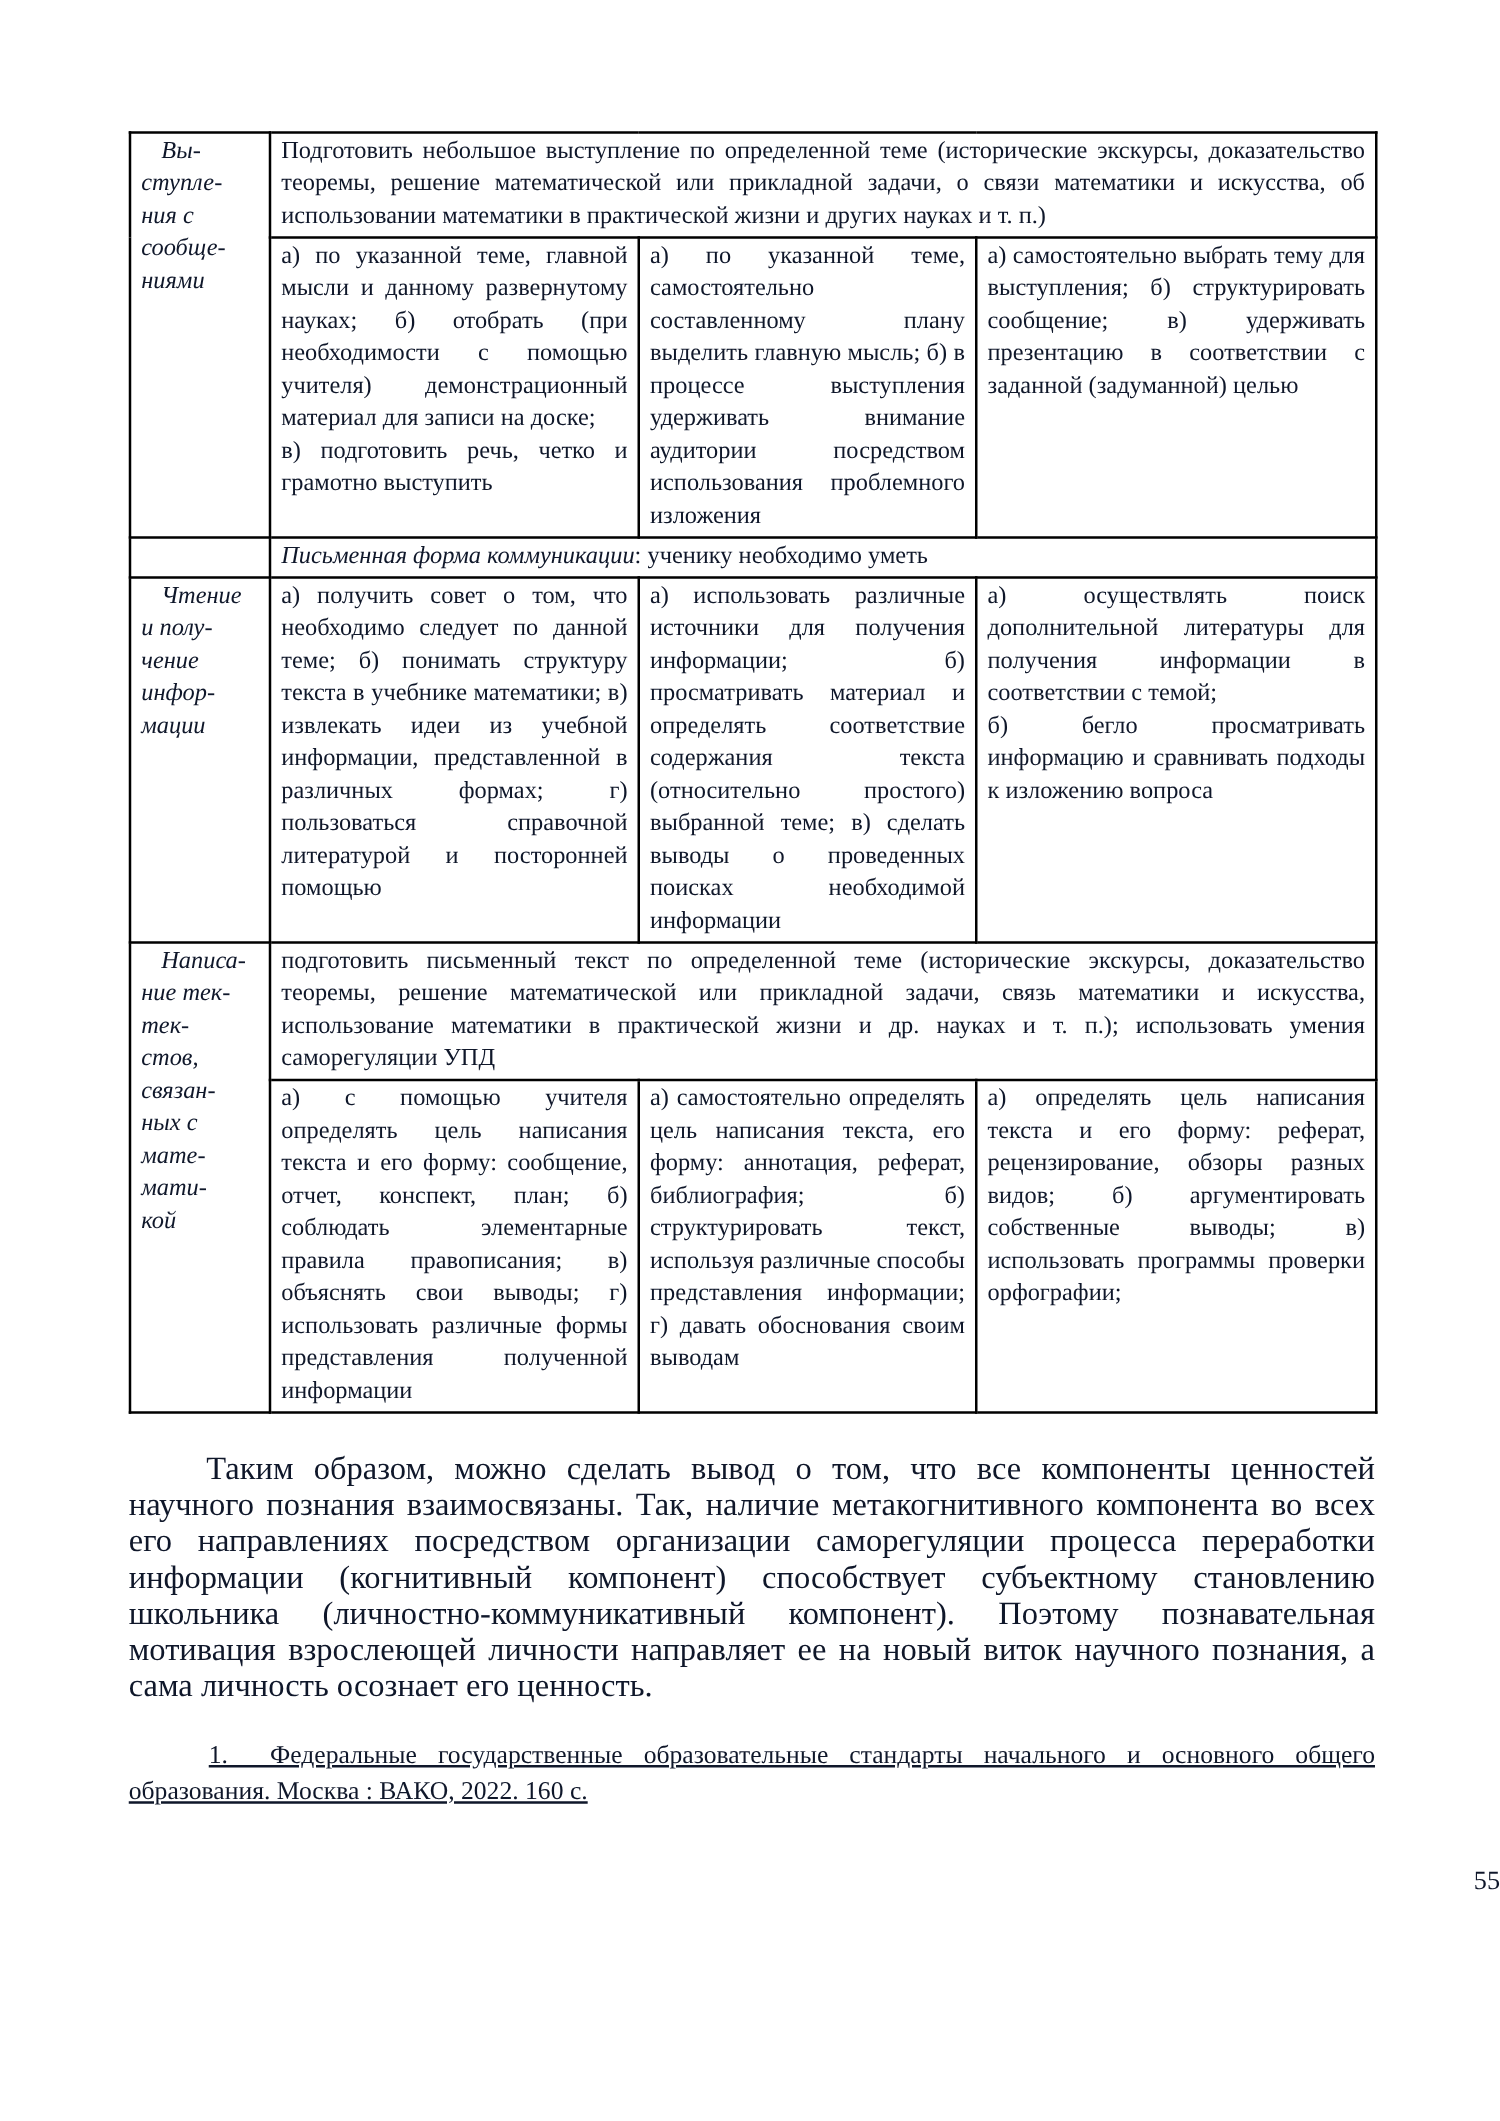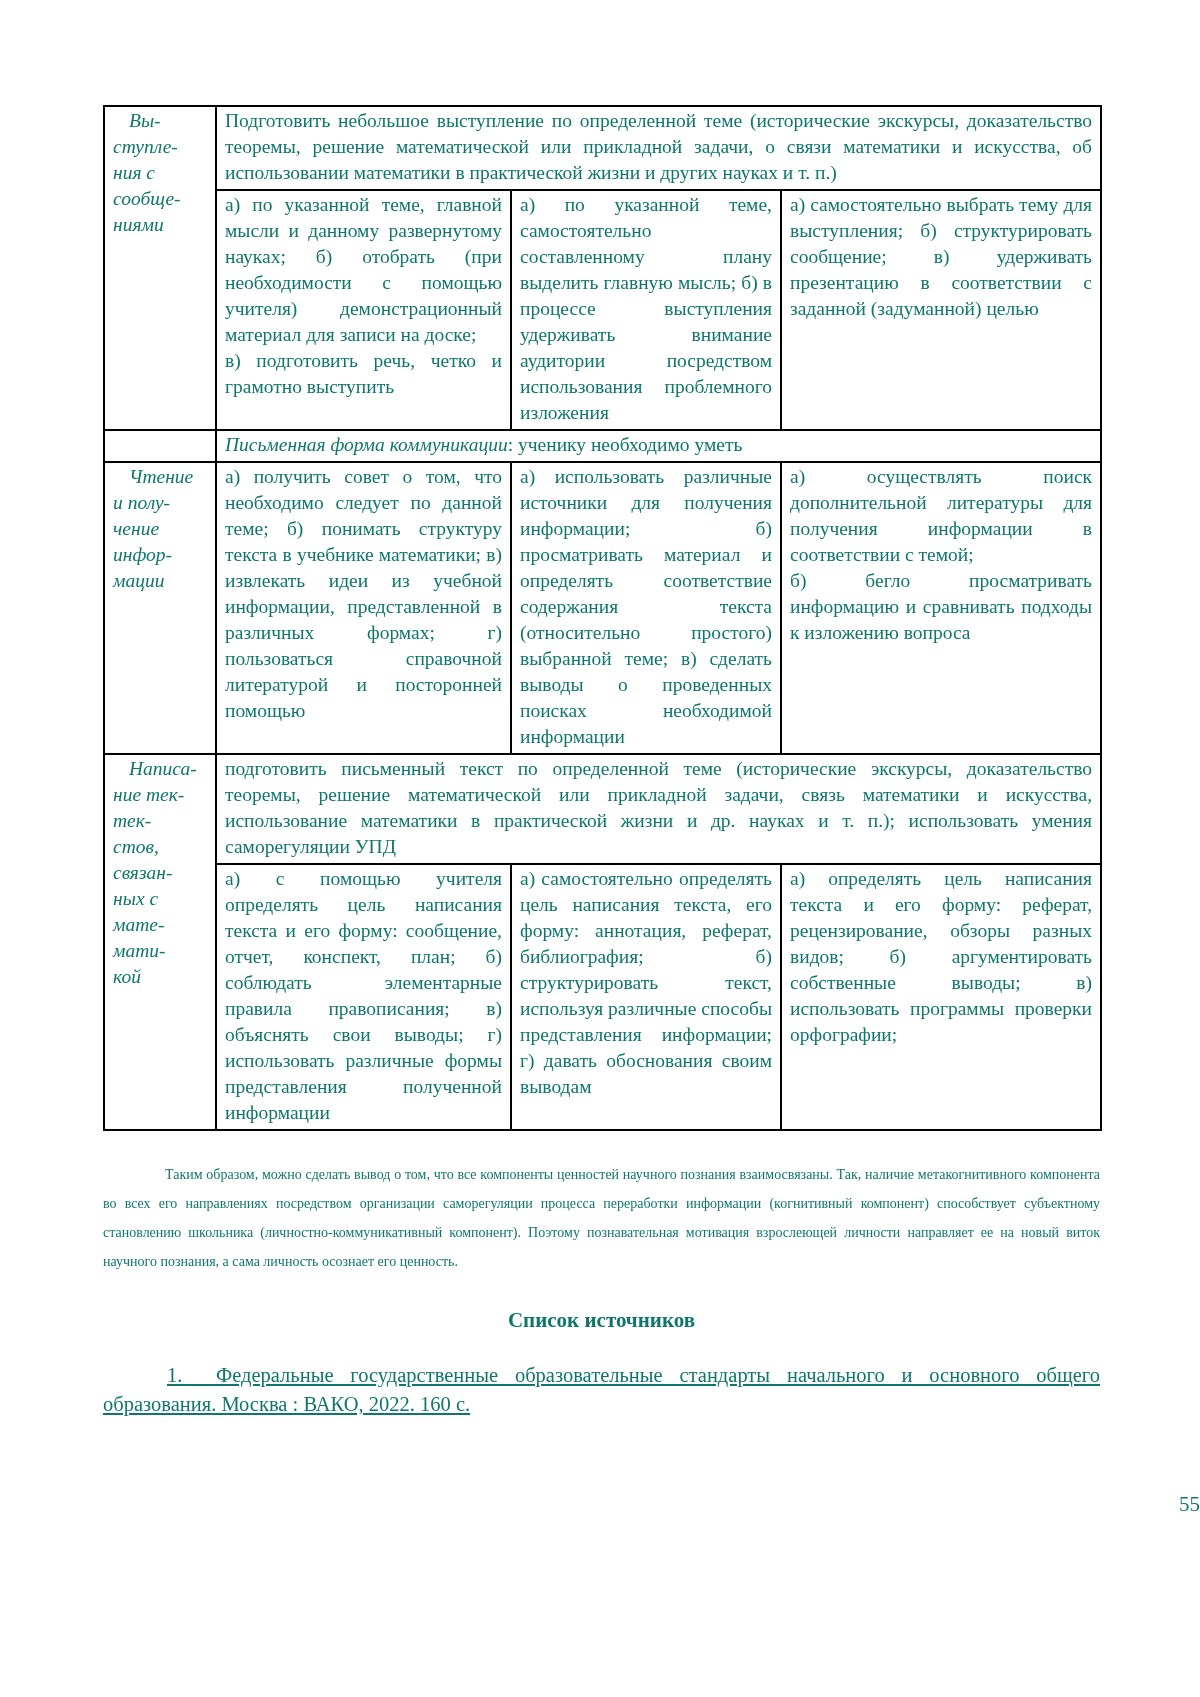--- a/index.html
+++ b/index.html
@@ -9,21 +9,21 @@
   }
   .page {
     position: relative;
     width: 1200px;
     height: 1697px;
     margin: 0 auto;
     background: #ffffff;
     box-sizing: border-box;
     padding: 105px 100px 0 103px;
     font-family: "Liberation Serif", "DejaVu Serif", serif;
-    color: #0f766e;
+    color: #0f172a;
   }
   table.skills-table {
     border-collapse: collapse;
     table-layout: fixed;
     width: 997px;
     font-size: 19.5px;
   }
   table.skills-table td {
     border: 2px solid #000000;
     vertical-align: top;
@@ -43,21 +43,21 @@
     white-space: pre-line;
   }
   td.banner {
     white-space: normal;
     text-align: left;
   }
   td.banner .it { font-style: italic; }
   .para {
     width: 997px;
     margin: 29px 0 0 0;
-    font-size: 14px;
+    font-size: 26px;
     line-height: 29px;
     text-align: justify;
     text-indent: 62px;
   }
   .sources {
     width: 997px;
     margin: 30px 0 0 0;
     font-size: 21px;
     line-height: 28px;
     font-weight: bold;
@@ -140,19 +140,18 @@
       <tr>
         <td class="cell" style="height:248px">а) с помощью учителя определять цель написания текста и его форму: сообщение, отчет, конспект, план; б) соблюдать элементарные правила правописания; в) объяснять свои выводы; г) использовать различные формы представления полученной информации</td>
         <td class="cell">а) самостоятельно определять цель написания текста, его форму: аннотация, реферат, библиография; б) структурировать текст, используя различные способы представления информации; г) давать обоснования своим выводам</td>
         <td class="cell">а) определять цель написания текста и его форму: реферат, рецензирование, обзоры разных видов; б) аргументировать собственные выводы; в) использовать программы проверки орфографии;</td>
       </tr>
     </tbody>
   </table>
 
   <p class="para">Таким образом, можно сделать вывод о том, что все компоненты ценностей научного познания взаимосвязаны. Так, наличие метакогнитивного компонента во всех его направлениях посредством организации саморегуляции процесса переработки информации (когнитивный компонент) способствует субъектному становлению школьника (личностно-коммуникативный компонент). Поэтому познавательная мотивация взрослеющей личности направляет ее на новый виток научного познания, а сама личность осознает его ценность.</p>
 
-  <h3 class="sources">Список источников</h3>
 
   <p class="ref">1.&nbsp; Федеральные государственные образовательные стандарты начального и основного общего образования. Москва : ВАКО, 2022. 160 с.</p>
 
   <div class="pageno">55</div>
 
 </div>
 
 </body></html>

